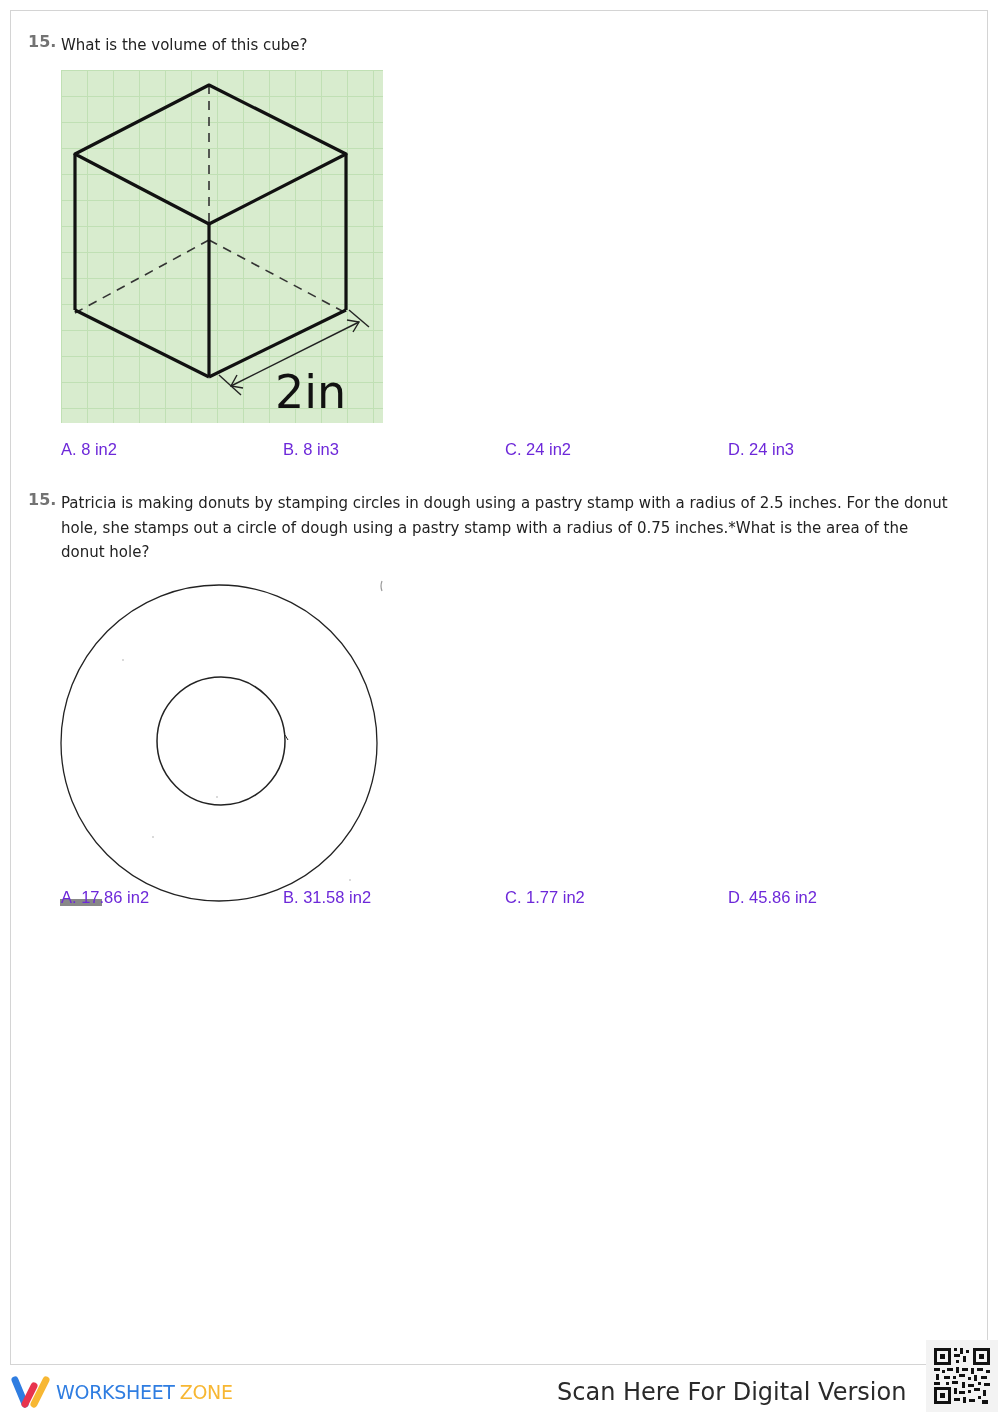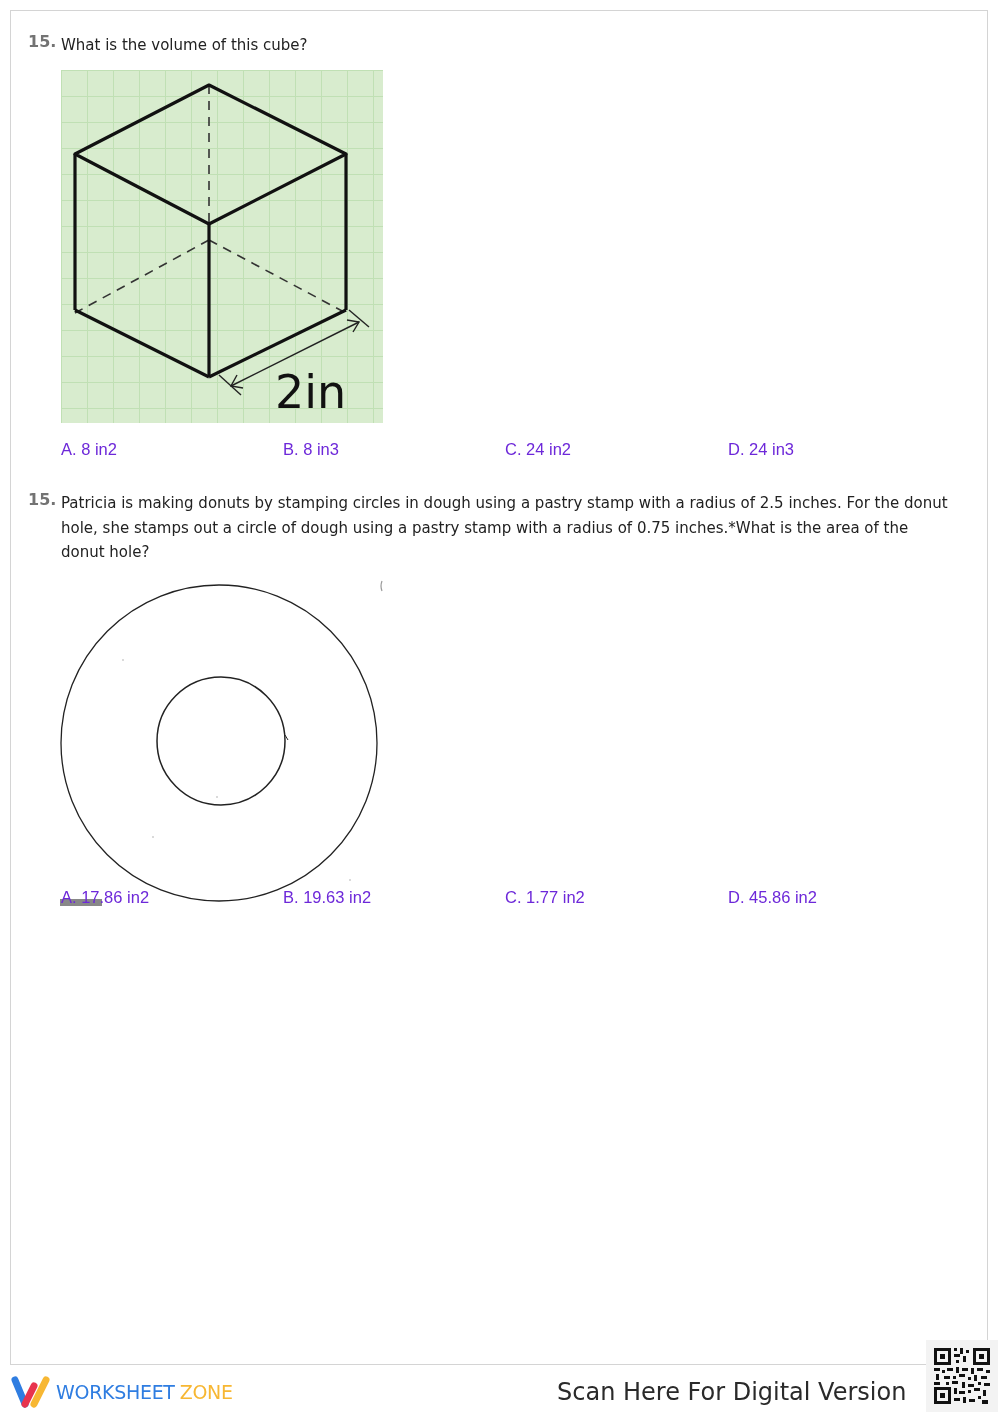--- a/index.html
+++ b/index.html
@@ -176,21 +176,21 @@
     <circle cx="68" cy="85" r="0.8" fill="#aaa"></circle>
     <circle cx="98" cy="262" r="0.8" fill="#aaa"></circle>
     <circle cx="162" cy="222" r="0.8" fill="#aaa"></circle>
     <circle cx="295" cy="305" r="0.8" fill="#aaa"></circle>
     <rect x="5" y="324" width="42" height="7" fill="#888"></rect>
   </svg>
 </div>
 
 <div class="choices" style="top:888px;">
   <span class="choice">A. 17.86 in2</span>
-  <span class="choice">B. 19.63 in2</span>
+  <span class="choice">B. 31.58 in2</span>
   <span class="choice">C. 1.77 in2</span>
   <span class="choice">D. 45.86 in2</span>
 </div>
 
 <div class="footer-logo">
   <svg class="logo-mark" viewBox="0 0 42 36" xmlns="http://www.w3.org/2000/svg">
     <line x1="5" y1="6" x2="15" y2="30" stroke="#2f7de1" stroke-width="7" stroke-linecap="round"></line>
     <line x1="15" y1="30" x2="24" y2="12" stroke="#e8344e" stroke-width="7" stroke-linecap="round"></line>
     <line x1="24" y1="30" x2="36" y2="6" stroke="#f7b733" stroke-width="7" stroke-linecap="round"></line>
   </svg>

